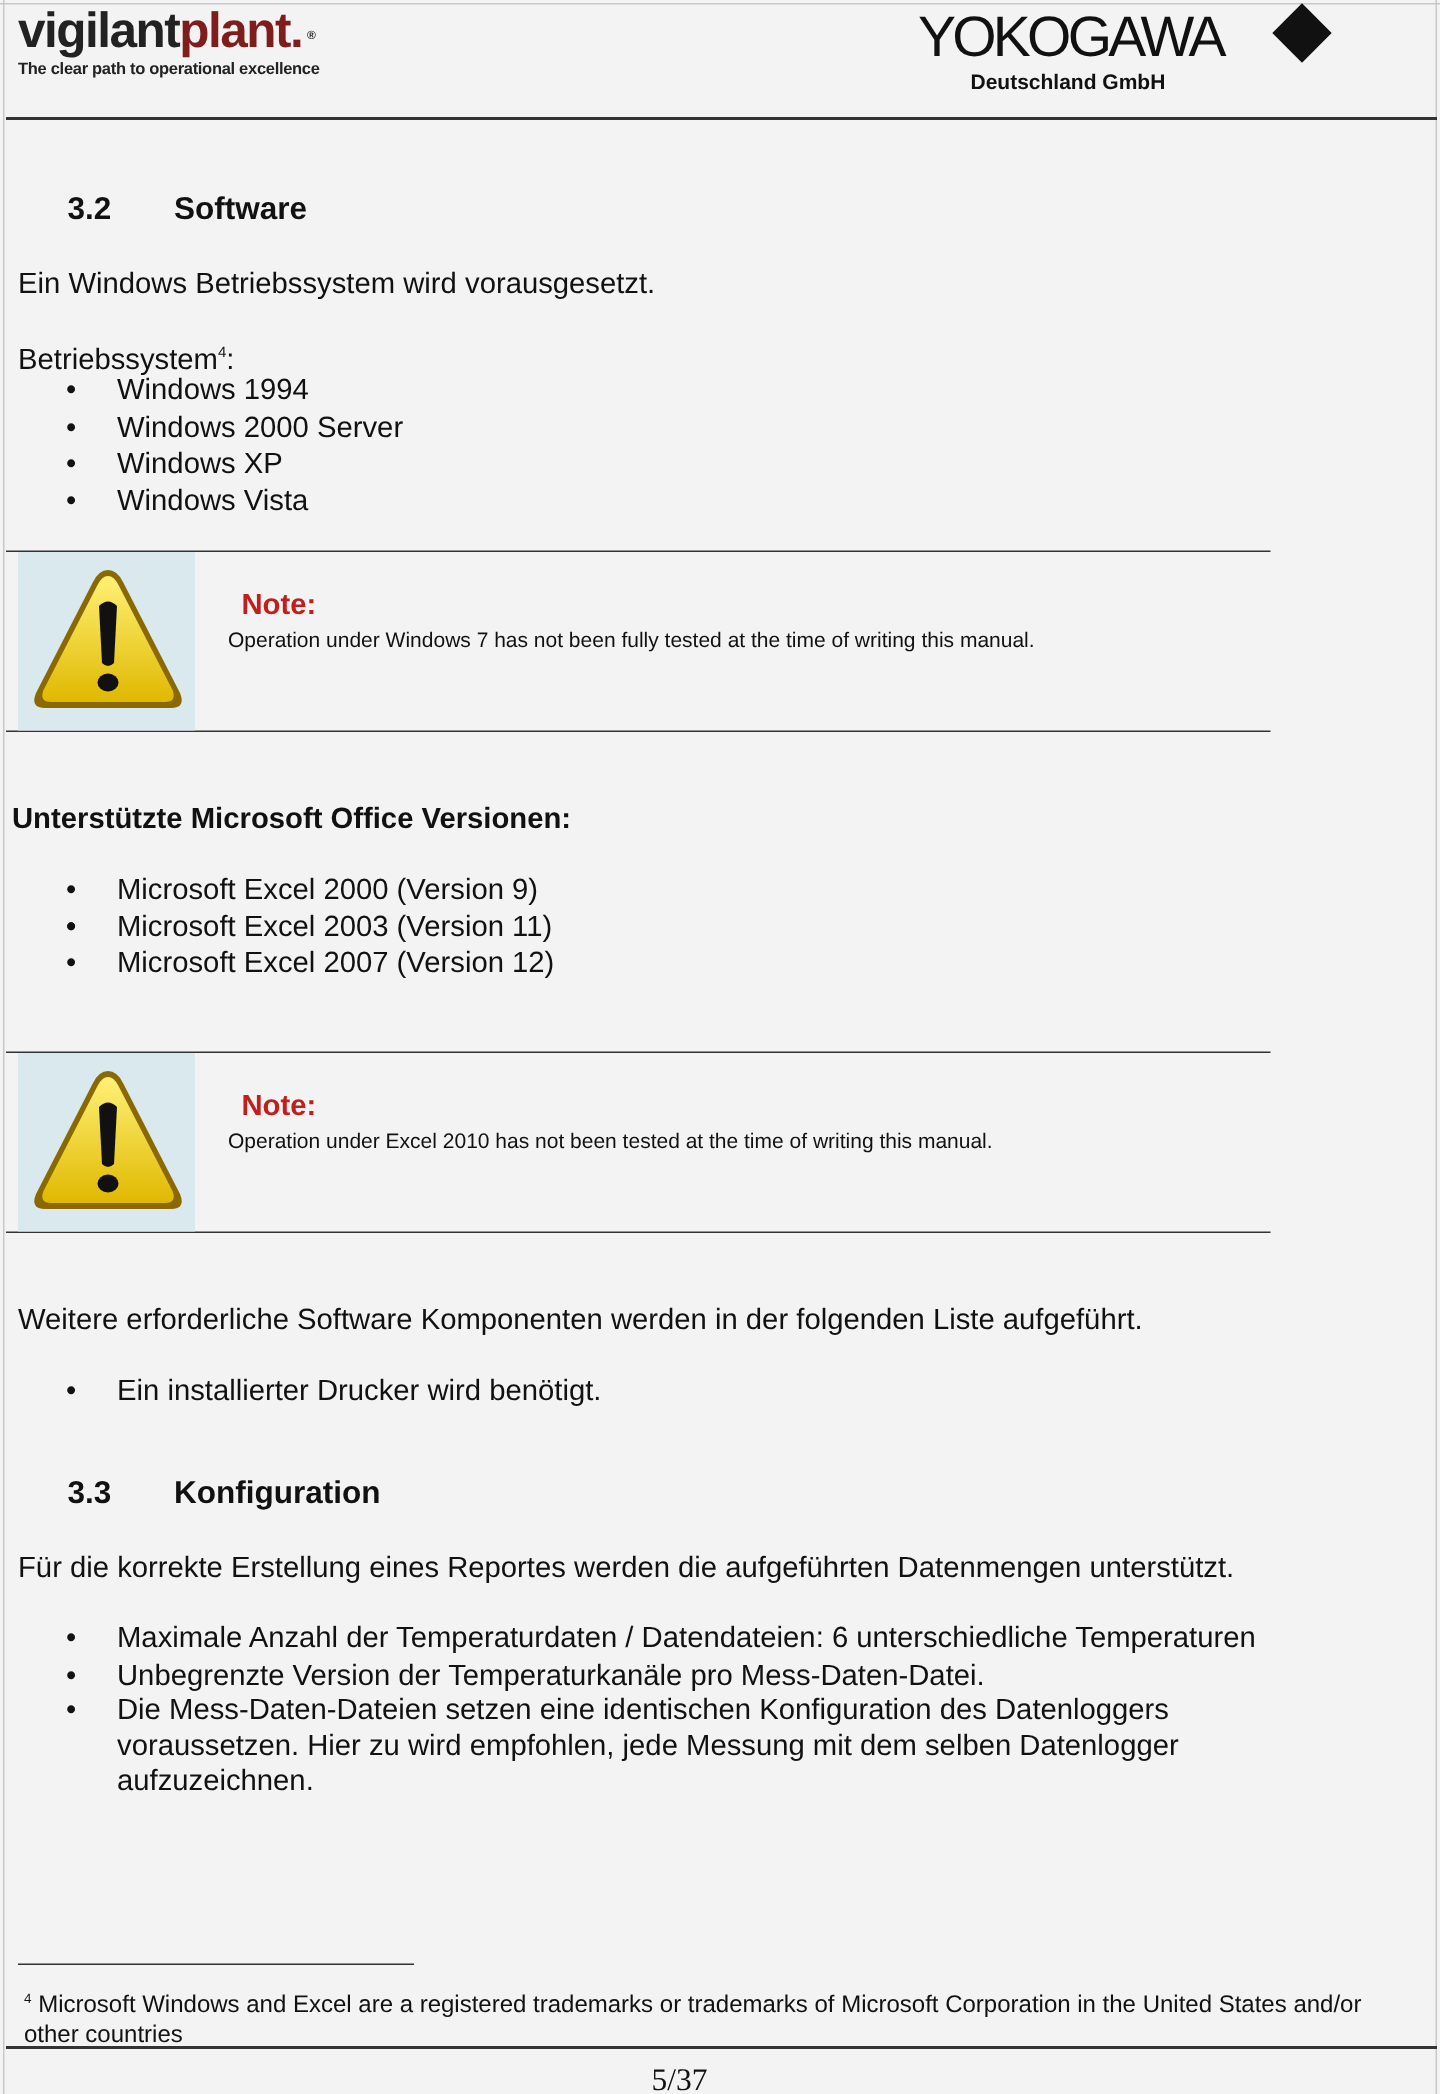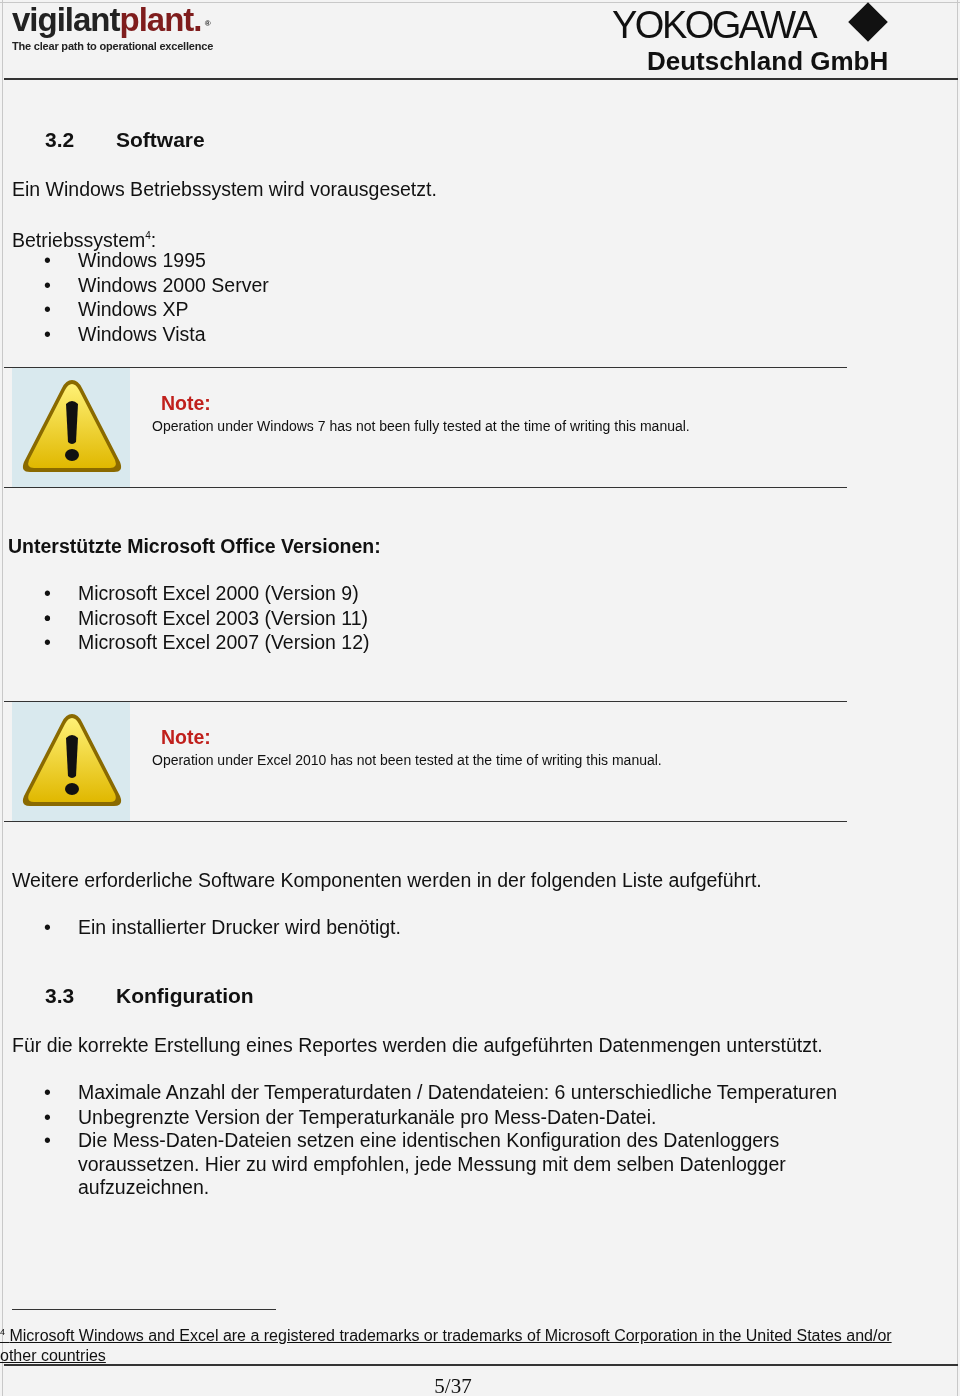--- a/index.html
+++ b/index.html
@@ -14,21 +14,21 @@
   .page-border-top { position: absolute; left: 0; right: 0; top: 2px; height: 1px; background: #c8c8c8; }
 
   
   .logo-vp { position: absolute; left: 12px; top: 0px; font-weight: bold; font-size: 33px; letter-spacing: -1px; line-height: 40px; }
   .logo-vp .vig { color: #222; }
   .logo-vp .plant { color: #7f1d1d; }
   .logo-vp .reg { position: absolute; right: -8px; top: 4px; font-size: 8px; color: #222; }
   .logo-tagline { position: absolute; left: 12px; top: 40px; font-size: 11px; font-weight: bold; color: #222; letter-spacing: -0.2px; }
   .logo-yoko { position: absolute; left: 612px; top: 4px; font-size: 38px; letter-spacing: -2.5px; color: #111; line-height: 42px; }
   .yoko-diamond { position: absolute; left: 854px; top: 8px; width: 28px; height: 28px; background: #111; transform: rotate(45deg); }
-  .logo-sub { position: absolute; left: 647px; top: 46px; font-size: 26px; font-weight: bold; color: #111; }
+  .logo-sub { position: absolute; left: 647px; top: 46px; font-size: 14px; font-weight: bold; color: #111; }
   .header-rule { position: absolute; left: 4px; right: 2px; top: 78px; height: 2px; background: #333; }
 
   
   .t { position: absolute; font-size: 19.5px; line-height: 24px; white-space: nowrap; }
   .h2 { position: absolute; font-size: 21px; font-weight: bold; }
   .h2 .num { position: absolute; left: 0; }
   .h2 .title { position: absolute; left: 71px; white-space: nowrap; }
   sup { font-size: 10px; vertical-align: 8px; }
 
   ul.blist { position: absolute; margin: 0; padding: 0; list-style: none; }
@@ -36,21 +36,21 @@
   ul.blist li .bullet { position: absolute; left: 32px; top: 0; }
 
   
   .note { position: absolute; left: 4px; width: 843px; height: 119px; border-top: 1.5px solid #333; border-bottom: 1.5px solid #333; }
   .note .icon-bg { position: absolute; left: 8px; top: 0; width: 118px; height: 119px; background: #d9e9ee; }
   .note .icon-bg svg { position: absolute; left: 8px; top: 6px; }
   .note .label { position: absolute; left: 157px; top: 24px; color: #c0201c; font-weight: bold; font-size: 19.5px; text-align: center; }
   .note .text { position: absolute; left: 148px; top: 47px; width: 680px; font-size: 14px; line-height: 23.5px; }
 
   .fn-rule { position: absolute; left: 12px; top: 1309px; width: 264px; height: 1px; background: #333; }
-  .footnote { position: absolute; left: 0; top: 1322px; width: 900px; font-size: 16px; line-height: 20px; text-decoration: underline; }
+  .footnote { position: absolute; left: 16px; top: 1322px; width: 900px; font-size: 16px; line-height: 20px; }
   .footnote sup { font-size: 9px; vertical-align: 6px; }
   .footer-rule { position: absolute; left: 4px; right: 2px; top: 1364px; height: 2px; background: #333; }
   .page-num { position: absolute; left: 0; width: 906px; text-align: center; top: 1374px; font-family: "Liberation Serif", serif; font-size: 21px; }
 </style>
 </head>
 <body>
 
 <div class="page-border-top"></div>
 <div class="page-border-left"></div>
 <div class="page-border-right"></div>
@@ -71,21 +71,21 @@
   <span class="title">Software</span>
 </div>
 
 <div class="t" style="left:12px; top:177px;">Ein Windows Betriebssystem wird vorausgesetzt.</div>
 
 <div class="t" style="left:12px; top:224px;">
   <span>Betriebssystem</span><sup>4</sup><span>:</span>
 </div>
 
 <ul class="blist" style="left:12px; top:248px;">
-  <li><span class="bullet">•</span><span>Windows 1995</span></li>
+  <li><span class="bullet">•</span><span>Windows 1994</span></li>
   <li><span class="bullet">•</span><span>Windows 2000 Server</span></li>
   <li><span class="bullet">•</span><span>Windows XP</span></li>
   <li><span class="bullet">•</span><span>Windows Vista</span></li>
 </ul>
 
 <div class="note" style="top:367px;">
   <div class="icon-bg">
     <svg width="104" height="106" viewBox="0 0 104 106">
       <defs>
         <linearGradient id="g1" x1="0" y1="0" x2="0" y2="1">

